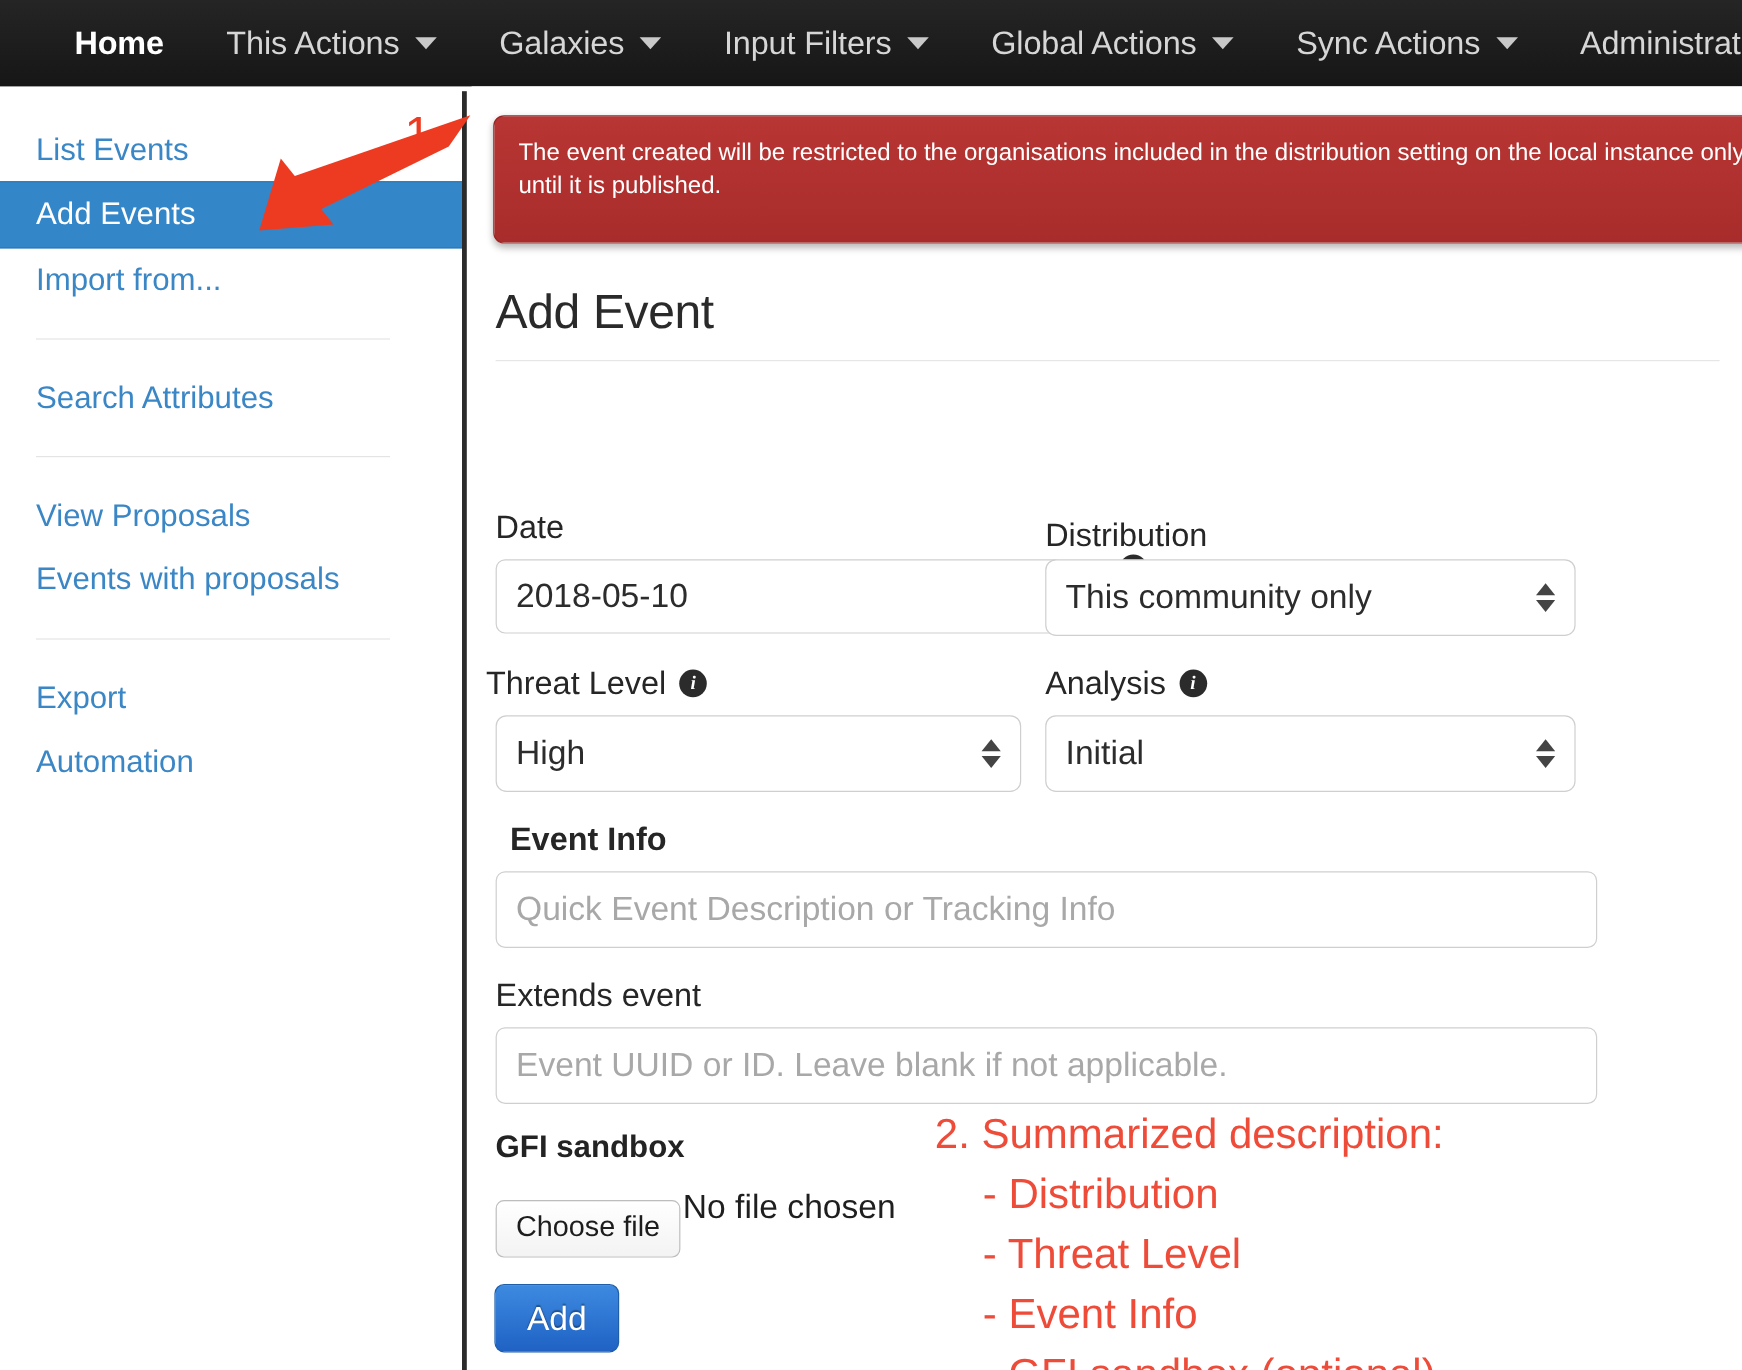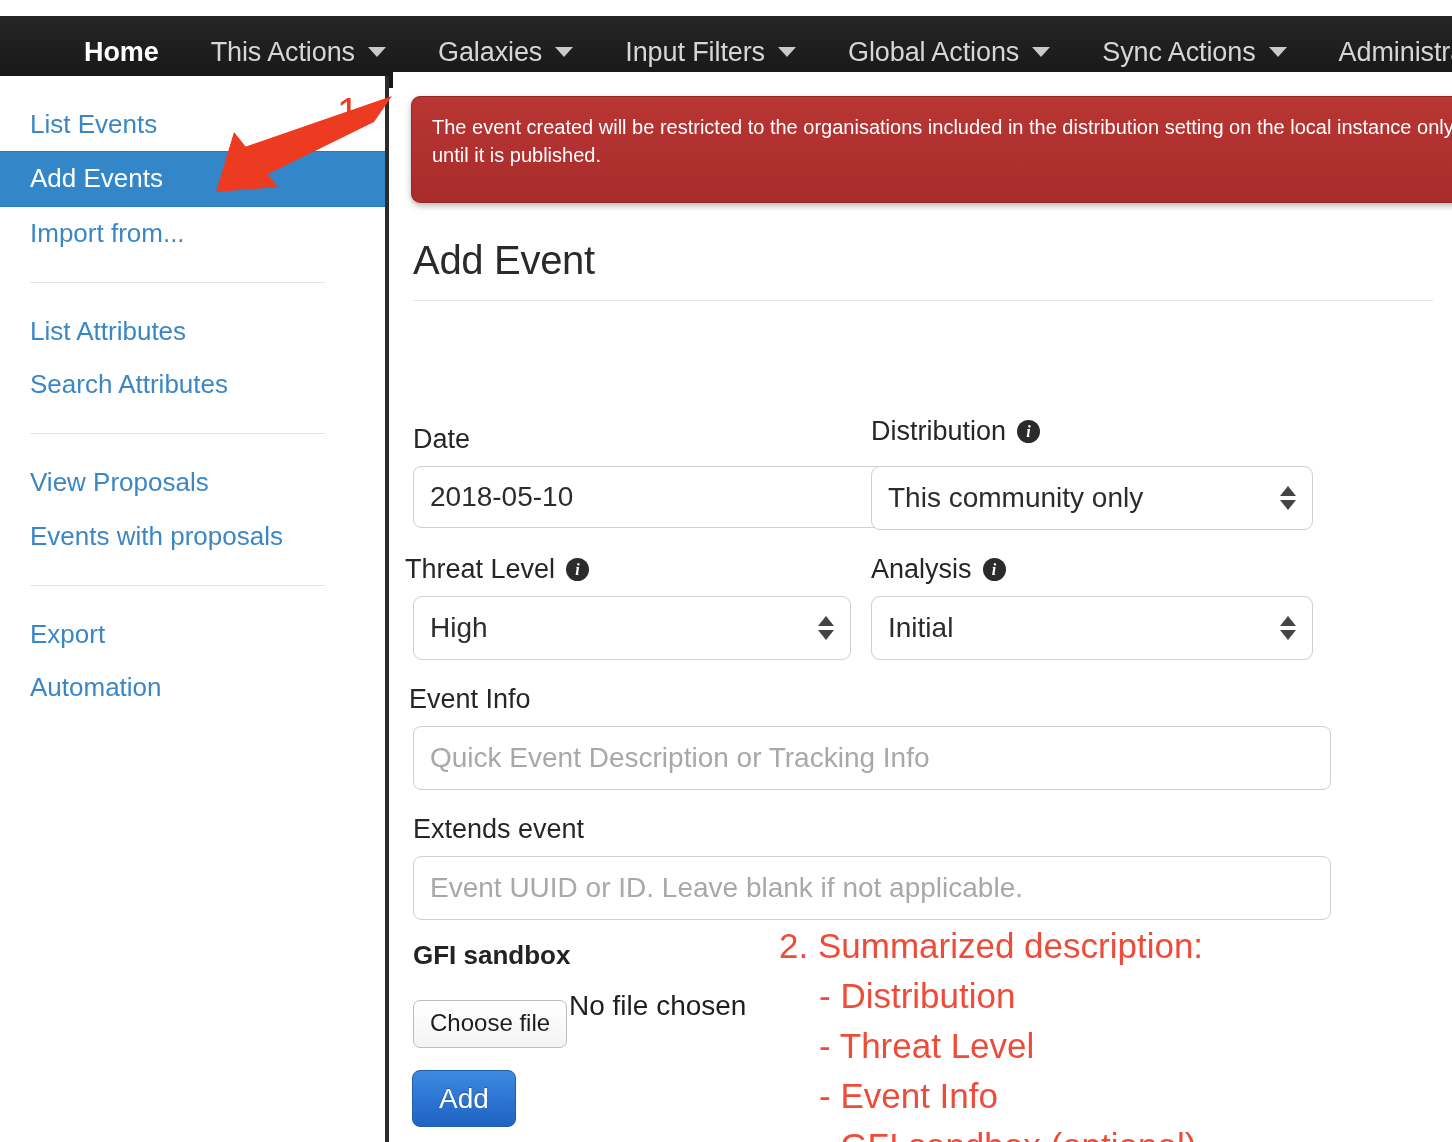--- a/index.html
+++ b/index.html
@@ -13,24 +13,23 @@
   }
 
   
   #topnav {
     position: absolute; top: 0; left: 0;
     width: 1452px; height: 72px;
     background: #1f1f1f;
     background: linear-gradient(to bottom, #252525 0%, #161616 100%);
     display: flex;
     align-items: center;
-    padding-left: 84px;
+    padding-left: 62px;
     overflow: hidden;
     white-space: nowrap;
-    margin-top: 16px;
   }
   .navitem {
     display: inline-flex;
     align-items: center;
     color: #d6d6d6;
     font-size: 27px;
     font-weight: 400;
     margin-right: 52px;
     letter-spacing: -0.1px;
     cursor: pointer;
@@ -295,23 +294,20 @@
   <div class="side-link active">
     <span>Add Events</span>
   </div>
   <div class="side-link">
     <span>Import from...</span>
   </div>
 
   <div class="side-sep"></div>
 
   <div class="side-link">
-    <span>List Attributes</span>
-  </div>
-  <div class="side-link">
     <span>Search Attributes</span>
   </div>
 
   <div class="side-sep"></div>
 
   <div class="side-link">
     <span>View Proposals</span>
   </div>
   <div class="side-link">
     <span>Events with proposals</span>
@@ -340,21 +336,21 @@
   </div>
 
   <div id="pagetitle">Add Event</div>
   <div id="titlerule"></div>
 
   <div class="field-label" style="left:20px; top:352px;">
     <span>Date</span>
   </div>
   <input class="txtinput" style="left: 20px; top: 394px; width: 474px; height: 62px;" value="2018-05-10">
 
-  <div class="field-label" style="left:478px; top:344px;">
+  <div class="field-label" style="left:478px; top:359px;flex-direction:column;">
     <span>Distribution</span>
     <span class="info-icon">i</span>
   </div>
   <div class="selbox" style="left:478px; top:394px; width:442px; height:64px;">
     <span>This community only</span>
     <span class="sel-arrows">
       <span class="tri-up"></span>
         <span class="tri-dn"></span>
     </span>
   </div>
@@ -376,21 +372,21 @@
     <span class="info-icon">i</span>
   </div>
   <div class="selbox" style="left:478px; top:524px; width:442px; height:64px;">
     <span>Initial</span>
     <span class="sel-arrows">
       <span class="tri-up"></span>
         <span class="tri-dn"></span>
     </span>
   </div>
 
-  <div class="field-label" style="left:16px; top:612px;">
+  <div class="field-label" style="left:32px; top:612px;font-weight:bold;">
     <span>Event Info</span>
   </div>
   <input class="txtinput" style="left: 20px; top: 654px; width: 918px; height: 64px;" placeholder="Quick Event Description or Tracking Info">
 
   <div class="field-label" style="left:20px; top:742px;">
     <span>Extends event</span>
   </div>
   <input class="txtinput" style="left: 20px; top: 784px; width: 918px; height: 64px;" placeholder="Event UUID or ID. Leave blank if not applicable.">
 
   <div id="gfi-label">GFI sandbox</div>

